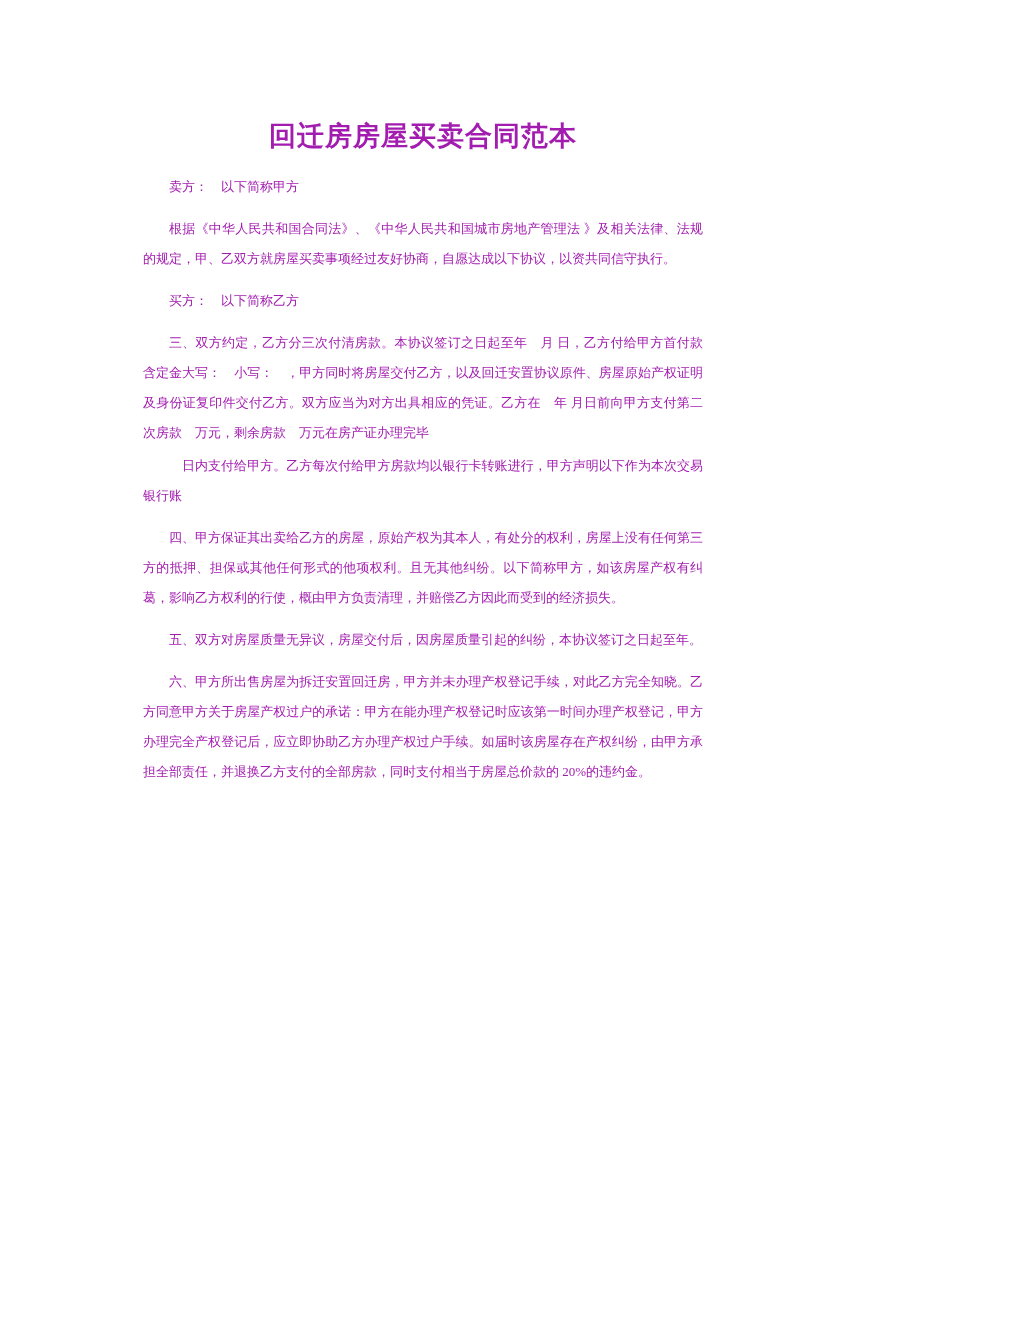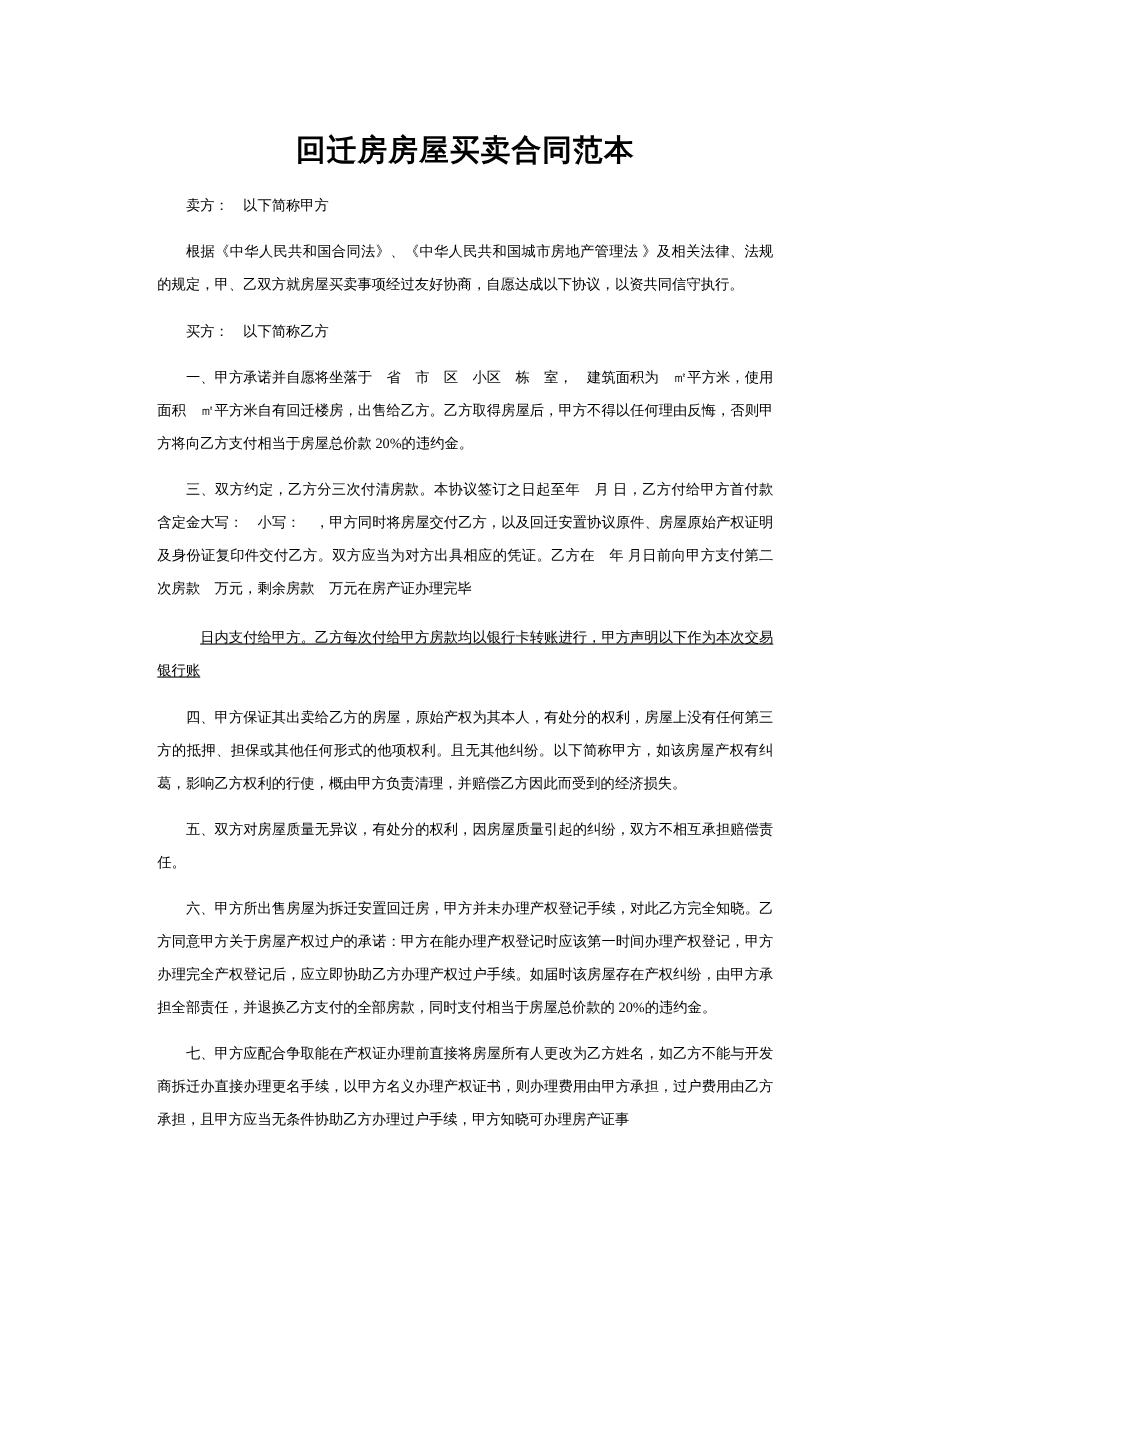--- a/index.html
+++ b/index.html
@@ -2,21 +2,21 @@
 <html><head>
 <meta charset="utf-8">
 <style>
   * { margin: 0; padding: 0; box-sizing: border-box; }
   html, body { background: #ffffff; }
   .page {
     position: relative;
     width: 843px;
     height: 1320px;
     background: #ffffff;
-    color: #000000;
+    color: #a21caf;
     font-family: "Liberation Serif", "DejaVu Serif", serif;
     overflow: hidden;
   }
   .content {
     padding: 118px 140px 0 143px;
   }
   .doc-title {
     font-size: 27px;
     font-weight: bold;
     text-align: center;
@@ -26,44 +26,42 @@
   }
   .para {
     font-size: 13px;
     line-height: 30px;
     text-align: justify;
     text-indent: 2em;
     margin: 12px 0;
     word-break: break-all;
   }
   .para.mb0 { margin-bottom: 0; }
-  .para.cont { text-indent: 3em; margin-top: 15px; text-decoration: underline; }
+  .para.cont { text-indent: 3em; margin-top: 3px; }
 </style>
 </head>
 <body>
 
 <div class="page">
   <div class="content">
     <h1 class="doc-title">回迁房房屋买卖合同范本</h1>
 
     <p class="para">卖方：　以下简称甲方</p>
 
     <p class="para">根据《中华人民共和国合同法》、《中华人民共和国城市房地产管理法 》及相关法律、法规的规定，甲、乙双方就房屋买卖事项经过友好协商，自愿达成以下协议，以资共同信守执行。</p>
 
     <p class="para">买方：　以下简称乙方</p>
 
-    <p class="para">一、甲方承诺并自愿将坐落于　省　市　区　小区　栋　室，　建筑面积为　㎡平方米，使用面积　㎡平方米自有回迁楼房，出售给乙方。乙方取得房屋后，甲方不得以任何理由反悔，否则甲方将向乙方支付相当于房屋总价款 20%的违约金。</p>
 
 
     <p class="para mb0">三、双方约定，乙方分三次付清房款。本协议签订之日起至年　月 日，乙方付给甲方首付款含定金大写：　小写：　，甲方同时将房屋交付乙方，以及回迁安置协议原件、房屋原始产权证明及身份证复印件交付乙方。双方应当为对方出具相应的凭证。乙方在　年 月日前向甲方支付第二次房款　万元，剩余房款　万元在房产证办理完毕</p>
 
     <p class="para cont">日内支付给甲方。乙方每次付给甲方房款均以银行卡转账进行，甲方声明以下作为本次交易银行账</p>
 
 
     <p class="para">四、甲方保证其出卖给乙方的房屋，原始产权为其本人，有处分的权利，房屋上没有任何第三方的抵押、担保或其他任何形式的他项权利。且无其他纠纷。以下简称甲方，如该房屋产权有纠葛，影响乙方权利的行使，概由甲方负责清理，并赔偿乙方因此而受到的经济损失。</p>
 
-    <p class="para">五、双方对房屋质量无异议，有处分的权利，因房屋质量引起的纠纷，双方不相互承担赔偿责任。</p>
+    <p class="para">五、双方对房屋质量无异议，房屋交付后，因房屋质量引起的纠纷，本协议签订之日起至年。</p>
 
     <p class="para">六、甲方所出售房屋为拆迁安置回迁房，甲方并未办理产权登记手续，对此乙方完全知晓。乙方同意甲方关于房屋产权过户的承诺：甲方在能办理产权登记时应该第一时间办理产权登记，甲方办理完全产权登记后，应立即协助乙方办理产权过户手续。如届时该房屋存在产权纠纷，由甲方承担全部责任，并退换乙方支付的全部房款，同时支付相当于房屋总价款的 20%的违约金。</p>
 
-    <p class="para">七、甲方应配合争取能在产权证办理前直接将房屋所有人更改为乙方姓名，如乙方不能与开发商拆迁办直接办理更名手续，以甲方名义办理产权证书，则办理费用由甲方承担，过户费用由乙方承担，且甲方应当无条件协助乙方办理过户手续，甲方知晓可办理房产证事</p>
   </div>
 </div>
 
 </body></html>

